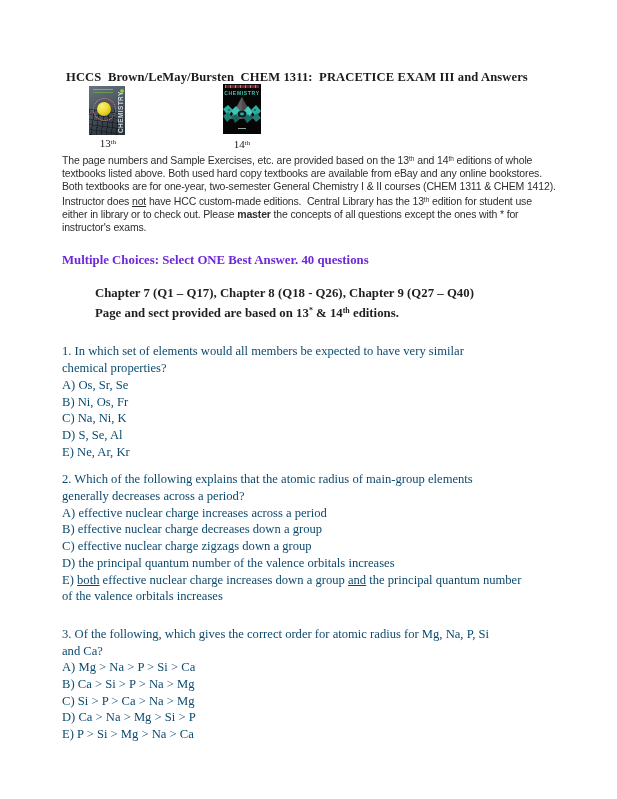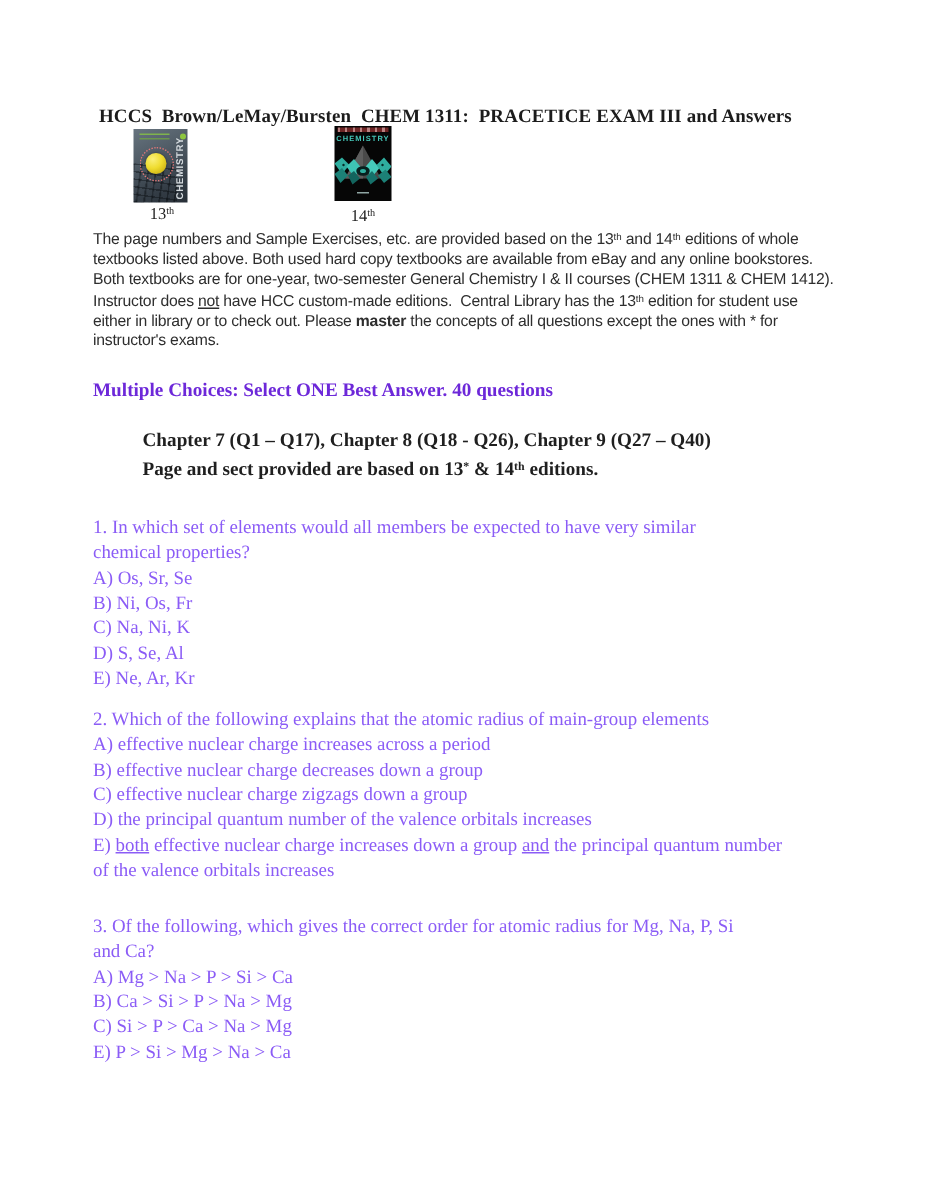--- a/index.html
+++ b/index.html
@@ -79,21 +79,21 @@
     font-family: "Liberation Sans", sans-serif;
     font-size: 10.5px; line-height: 13px; letter-spacing: -0.15px;
     color: #2e2e2e;
   }
 
   
   .h-mc { margin-top: 20px; font-weight: bold; font-size: 12.8px; line-height: 13px; color: #6d28d9; }
   .h-chapters { margin-top: 18px; font-weight: bold; font-size: 12.8px; line-height: 17px; color: #1f1f1f; margin-left: 33px; }
 
   
-  .question { font-size: 12.6px; line-height: 16.7px; color: #8b5cf6; }
+  .question { font-size: 12.6px; line-height: 16.7px; color: #0c4a6e; }
   .q1 { margin-top: 22px; }
   .q2 { margin-top: 11px; }
   .q3 { margin-top: 21px; }
 
   
   .s-sup { font-size: 0.62em; vertical-align: 0.45em; letter-spacing: 0; }
   .s-u { text-decoration: underline; }
   .s-b { font-weight: bold; }
 </style>
 </head>
@@ -162,30 +162,32 @@
       <div class="rich-line"><span>chemical properties?</span></div>
       <div class="rich-line"><span>A) Os, Sr, Se</span></div>
       <div class="rich-line"><span>B) Ni, Os, Fr</span></div>
       <div class="rich-line"><span>C) Na, Ni, K</span></div>
       <div class="rich-line"><span>D) S, Se, Al</span></div>
       <div class="rich-line"><span>E) Ne, Ar, Kr</span></div>
     </div>
 
   <div class="question q2">
       <div class="rich-line"><span>2. Which of the following explains that the atomic radius of main-group elements</span></div>
+      <div class="rich-line"><span>generally decreases across a period?</span></div>
       <div class="rich-line"><span>A) effective nuclear charge increases across a period</span></div>
       <div class="rich-line"><span>B) effective nuclear charge decreases down a group</span></div>
       <div class="rich-line"><span>C) effective nuclear charge zigzags down a group</span></div>
       <div class="rich-line"><span>D) the principal quantum number of the valence orbitals increases</span></div>
       <div class="rich-line"><span>E) </span><span class="s-u">both</span><span> effective nuclear charge increases down a group </span><span class="s-u">and</span><span> the principal quantum number</span></div>
       <div class="rich-line"><span>of the valence orbitals increases</span></div>
     </div>
 
   <div class="question q3">
       <div class="rich-line"><span>3. Of the following, which gives the correct order for atomic radius for Mg, Na, P, Si</span></div>
       <div class="rich-line"><span>and Ca?</span></div>
       <div class="rich-line"><span>A) Mg &gt; Na &gt; P &gt; Si &gt; Ca</span></div>
       <div class="rich-line"><span>B) Ca &gt; Si &gt; P &gt; Na &gt; Mg</span></div>
       <div class="rich-line"><span>C) Si &gt; P &gt; Ca &gt; Na &gt; Mg</span></div>
+      <div class="rich-line"><span>D) Ca &gt; Na &gt; Mg &gt; Si &gt; P</span></div>
       <div class="rich-line"><span>E) P &gt; Si &gt; Mg &gt; Na &gt; Ca</span></div>
     </div>
 
 </div>
 
 </body></html>

